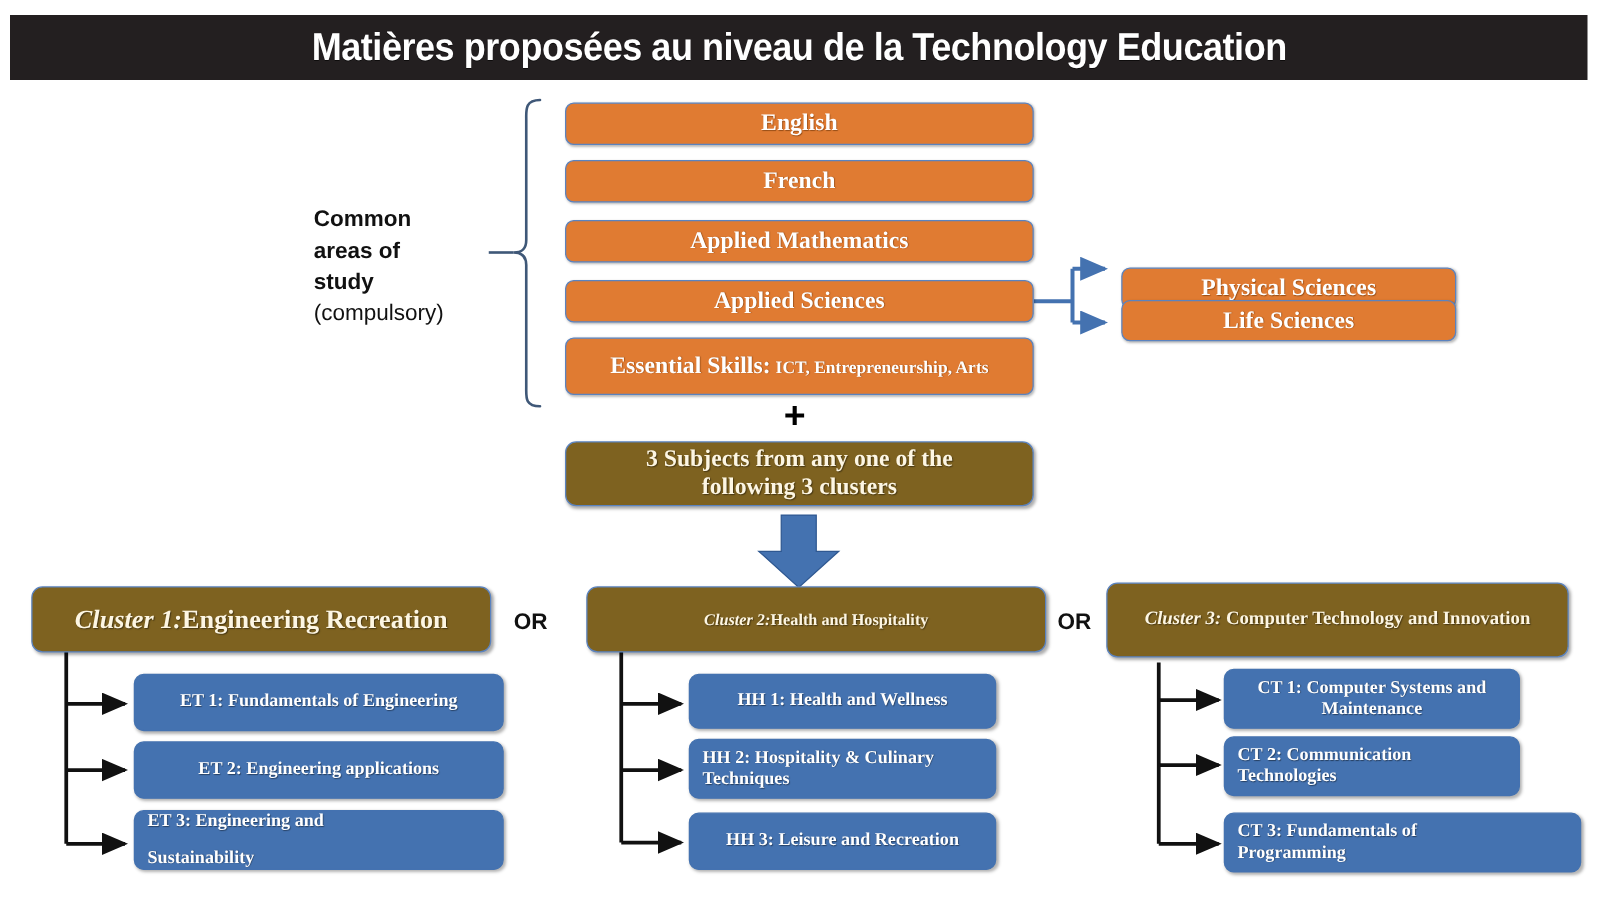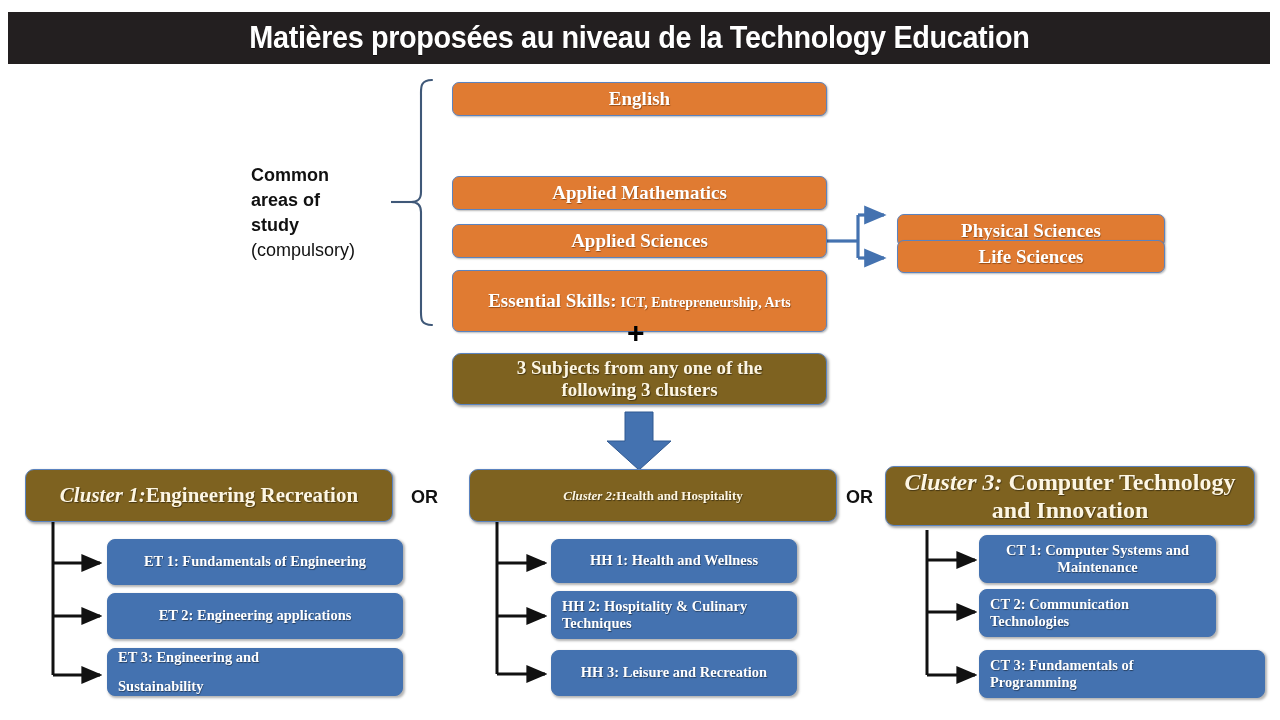--- a/index.html
+++ b/index.html
@@ -168,30 +168,33 @@
       <path d="M927,560 L975,560" stroke="#111111" stroke-width="3" fill="none" marker-end="url(#abk)"></path>
       <path d="M927,612 L975,612" stroke="#111111" stroke-width="3" fill="none" marker-end="url(#abk)"></path>
       <path d="M927,675 L975,675" stroke="#111111" stroke-width="3" fill="none" marker-end="url(#abk)"></path>
     </g>
   </svg>
 
   <div class="obox obox-lg" style="left:452px;top:82px;width:375px;height:34px;justify-content:center;">
     <span>English</span>
   </div>
 
+  <div class="obox obox-lg" style="left:452px;top:128px;width:375px;height:34px;">
+    <span>French</span>
+  </div>
 
   <div class="obox obox-lg" style="left:452px;top:176px;width:375px;height:34px;">
     <span>Applied Mathematics</span>
   </div>
 
   <div class="obox obox-lg" style="left:452px;top:224px;width:375px;height:34px;">
     <span>Applied Sciences</span>
   </div>
 
-  <div class="obox" style="left:452px;top:270px;width:375px;height:62px;flex-direction:column;line-height:1.15;">
+  <div class="obox" style="left:452px;top:270px;width:375px;height:46px;flex-direction:column;line-height:1.15;">
     <div>
       <span class="es-main">Essential Skills:</span>
       <span class="es-sub">ICT, Entrepreneurship, Arts</span>
     </div>
   </div>
 
   <div class="obox obox-lg" style="left:897px;top:214px;width:268px;height:33px;">
     <span>Physical Sciences</span>
   </div>
 
@@ -239,21 +242,21 @@
     <div>HH 2: Hospitality &amp; Culinary</div>
     <div>Techniques</div>
   </div>
 
   <div class="bbox center" style="left:551px;top:650px;width:246px;height:46px;">
     <span>HH 3: Leisure and Recreation</span>
   </div>
 
   <div class="orlab" style="left:846px;top:487px;">OR</div>
 
-  <div class="vbox" style="left:885px;top:466px;width:370px;height:60px;font-size:24px;flex-wrap:wrap;padding:0 16px;">
+  <div class="vbox" style="left:885px;top:466px;width:370px;height:60px;font-size:15px;flex-wrap:wrap;padding:0 16px;">
     <span><span style="font-style:italic;">Cluster 3:</span><span> Computer Technology and Innovation</span></span>
   </div>
 
   <div class="bbox center" style="left:979px;top:535px;width:237px;height:48px;flex-direction:column;justify-content:center;">
     <div>CT 1: Computer Systems and</div>
     <div>Maintenance</div>
   </div>
 
   <div class="bbox left" style="left:979px;top:589px;width:237px;height:48px;flex-direction:column;align-items:flex-start;justify-content:center;">
     <div>CT 2: Communication</div>

